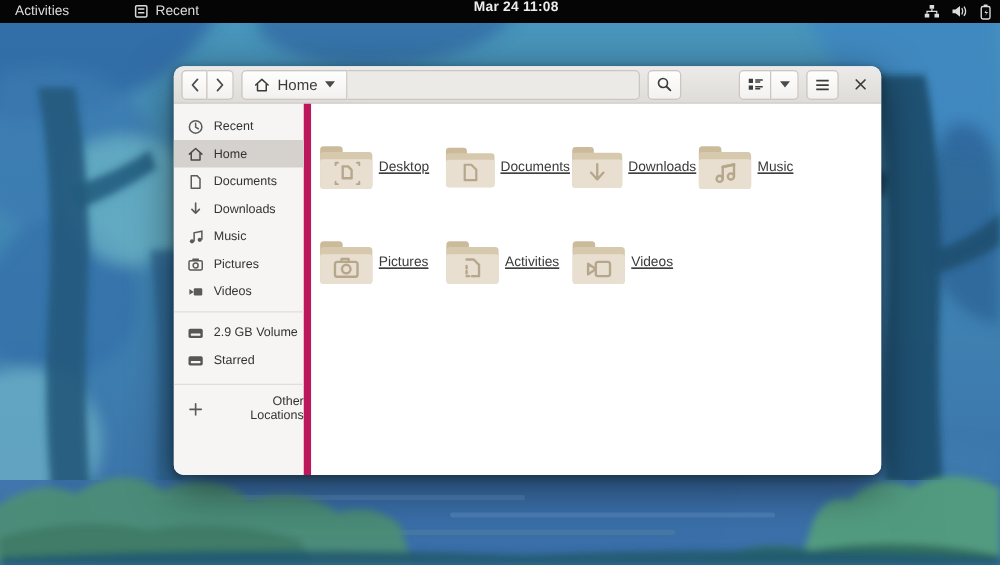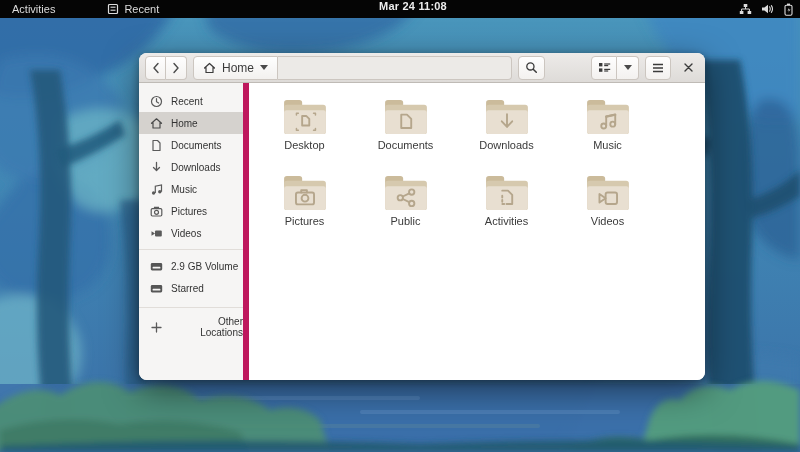--- a/index.html
+++ b/index.html
@@ -48,21 +48,21 @@
   #sidebar { width:110px; flex:0 0 110px; background:#f6f5f4; border-right:6px solid #be185d;
              display:flex; flex-direction:column; padding-top:3px; font-size:10px; color:#333; }
   .sb-item { height:22px; display:flex; align-items:center; gap:8px; padding:0 0 0 11px; cursor:pointer; }
   .sb-item.selected { background:#d5d2ce; }
   .sb-item svg { flex:0 0 auto; }
   .sb-sep { height:1px; background:#e1ddd9; margin:5px 0; }
   .sb-spacer { height:4px; }
 
   #content { flex:1; background:#ffffff; padding:11px 0 0 5px; }
   #folder-grid { display:grid; grid-template-columns:repeat(4,101px); grid-auto-rows:76px; }
-  .folder-cell { display:flex; flex-direction:column; align-items:center; gap:3px; padding-top:4px; cursor:pointer; }
+  .folder-cell { display:flex; flex-direction:row; align-items:center; gap:3px; padding-top:4px; cursor:pointer;text-decoration:underline; }
   .folder-cell .fname { font-size:11px; color:#3a3a3a; }
 
   .emb { stroke:#b5a68c; stroke-width:2; fill:none; stroke-linejoin:round; stroke-linecap:round; }
 </style>
 </head>
 <body>
 
 <div id="stage">
 
   <svg id="wallpaper" viewBox="0 0 800 452" preserveAspectRatio="none">
@@ -359,34 +359,20 @@
               <rect x="2" y="13" width="44" height="25" rx="2.5" fill="#e8dfd1"></rect>
               <g class="emb">
                 <rect x="14.5" y="19.5" width="19" height="12.5" rx="2"></rect>
                 <path d="M20 19.5 V17 h6 v2.5"></path>
                 <circle cx="24" cy="25.5" r="3.6"></circle>
               </g>
             </svg>
             <span class="fname">Pictures</span>
           </div>
 
-          <div class="folder-cell">
-            <svg width="46" height="38" viewBox="0 0 48 40">
-              <rect x="2" y="2" width="19" height="12" rx="3" fill="#cbbb9b"></rect>
-              <rect x="2" y="7" width="44" height="31" rx="3" fill="#d6c9ae"></rect>
-              <rect x="2" y="13" width="44" height="25" rx="2.5" fill="#e8dfd1"></rect>
-              <g class="emb">
-                <circle cx="18" cy="25" r="2.8"></circle>
-                <circle cx="30" cy="19" r="2.8"></circle>
-                <circle cx="30" cy="31" r="2.8"></circle>
-                <path d="M20.6 23.7 L27.4 20.3 M20.6 26.3 L27.4 29.7"></path>
-              </g>
-            </svg>
-            <span class="fname">Public</span>
-          </div>
 
           <div class="folder-cell">
             <svg width="46" height="38" viewBox="0 0 48 40">
               <rect x="2" y="2" width="19" height="12" rx="3" fill="#cbbb9b"></rect>
               <rect x="2" y="7" width="44" height="31" rx="3" fill="#d6c9ae"></rect>
               <rect x="2" y="13" width="44" height="25" rx="2.5" fill="#e8dfd1"></rect>
               <g class="emb">
                 <path d="M19 17.5 h6 l4.5 4.5 v9.5 h-4"></path>
                 <path d="M25.5 31.5 h-6.5 V21" stroke-dasharray="2 2.4"></path>
               </g>

